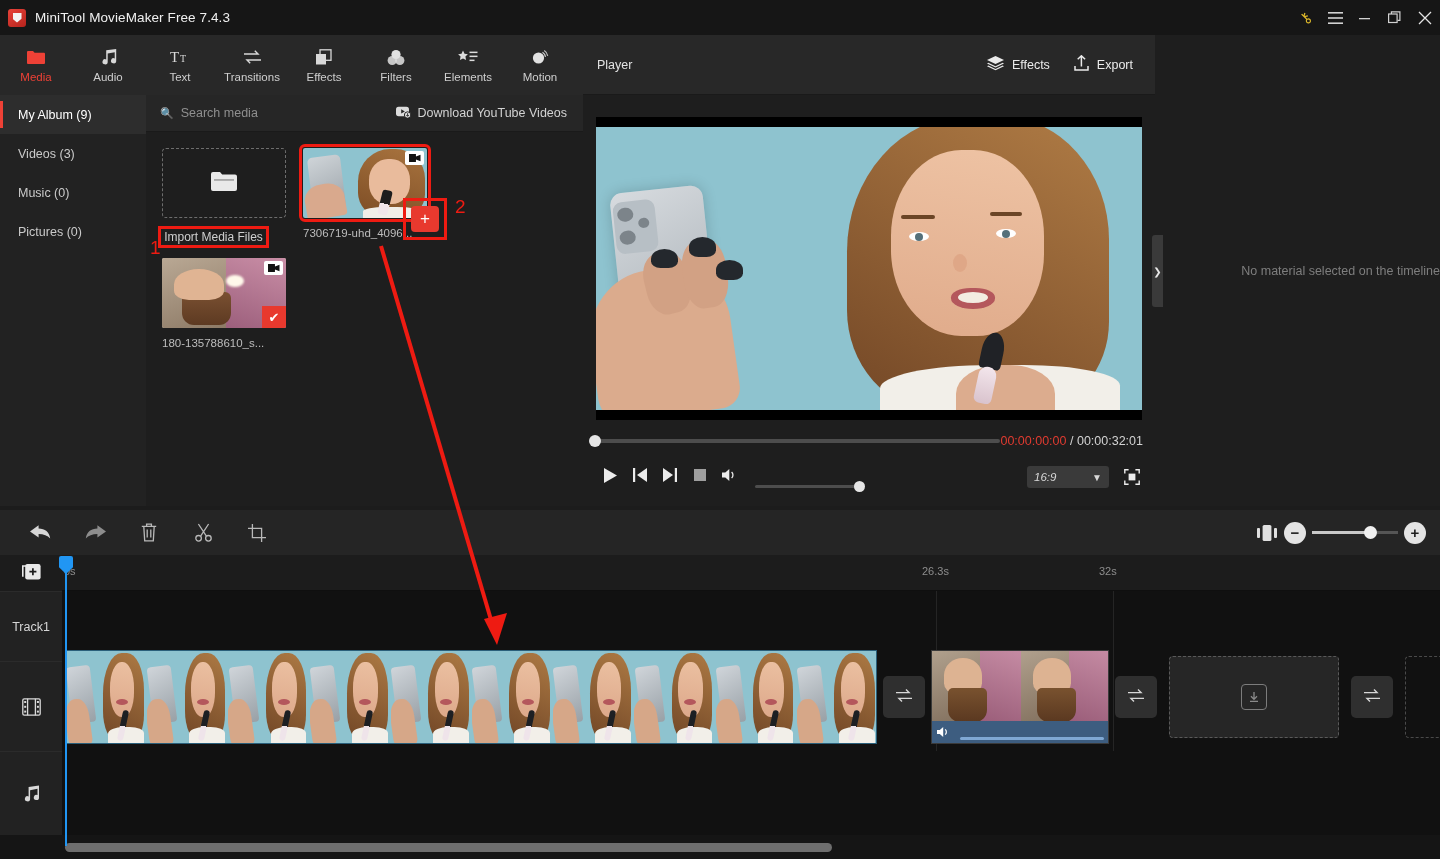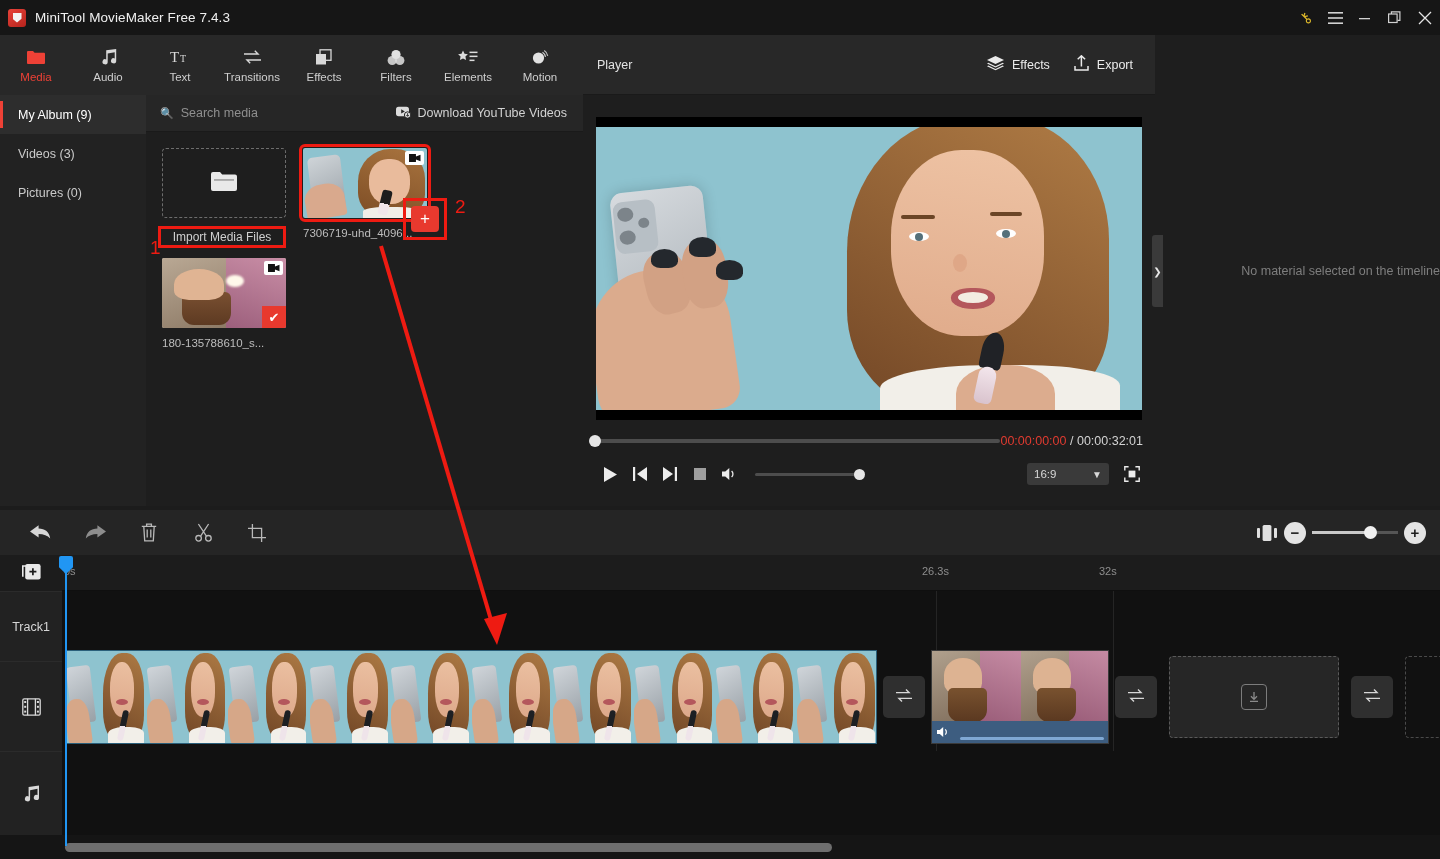--- a/index.html
+++ b/index.html
@@ -79,21 +79,21 @@
   .yt-dl { margin-left: auto; margin-right: 16px; display: flex; align-items: center; gap: 7px; cursor: pointer; }
   .yt-dl .lbl { font-size: 12.5px; color: #d2d2d2; }
 
   .media-grid { padding: 16px 0 0 16px; display: flex; flex-wrap: wrap; gap: 0; }
   .cell { width: 141px; margin-right: 0; }
   .import-box {
     width: 124px; height: 70px; border: 1px dashed #6d6d6d; border-radius: 4px;
     display: flex; align-items: center; justify-content: center; cursor: pointer;
   }
   .import-label {
-    margin-top: 12px; width: 120px; text-align: center;
+    margin-top: 12px; width: 103px; text-align: center;
     font-size: 12px; color: #cfcfcf;
   }
   .hl-red { outline: 3px solid #ee1b12; outline-offset: 1px; }
 
   .thumb-wrap { width: 124px; position: relative; }
   .thumb {
     width: 124px; height: 70px; border-radius: 2px; position: relative; overflow: hidden;
     cursor: pointer;
   }
   .thumb .vidbadge {
@@ -242,21 +242,21 @@
   
   .seek-row { margin: 14px 12px 0 12px; display: flex; align-items: center; }
   .seek-track { flex: 1; height: 4px; background: #4d4d4d; border-radius: 2px; position: relative; cursor: pointer; }
   .seek-knob { position: absolute; left: -6px; top: -4px; width: 12px; height: 12px;
     background: #e6e6e6; border-radius: 50%; }
   .time-text { font-size: 12.5px; white-space: nowrap; }
   .time-cur { color: #e03b30; }
   .time-sep { color: #d3d3d3; }
   .time-tot { color: #d3d3d3; }
 
-  .ctrl-row { margin: 12px 12px 0 12px; display: flex; align-items: center; height: 28px; }
+  .ctrl-row { margin: 12px 12px 0 12px; display: flex; align-items: flex-end; height: 28px; font-style: italic; }
   .ctrl { width: 30px; height: 26px; display:flex; align-items:center; justify-content:center;
     color:#e8e8e8; cursor:pointer; }
   .vol-track { width: 104px; height: 3px; background:#4d4d4d; border-radius:2px; position:relative;
     margin-left: 10px; cursor:pointer; }
   .vol-knob { position:absolute; right: -6px; top:-4px; width:11px; height:11px; background:#e6e6e6;
     border-radius:50%; }
   .ratio-select {
     margin-left: auto; width: 82px; height: 22px; background: #3a3a3a; border-radius: 3px;
     display:flex; align-items:center; padding: 0 7px; font-size: 11.5px; color:#d8d8d8; cursor:pointer;
   }
@@ -504,20 +504,23 @@
       <span>Motion</span>
     </div>
   </div>
 
   <div class="media-sidebar">
     <div class="ms-item active">
       <span>My Album (9)</span>
     </div>
     <div class="ms-item">
       <span>Videos (3)</span>
+    </div>
+    <div class="ms-item">
+      <span>Music (0)</span>
     </div>
     <div class="ms-item">
       <span>Pictures (0)</span>
     </div>
   </div>
 
   <div class="media-panel">
     <div class="media-topbar">
       <div class="search-box">
         <span class="sq">🔍</span>

